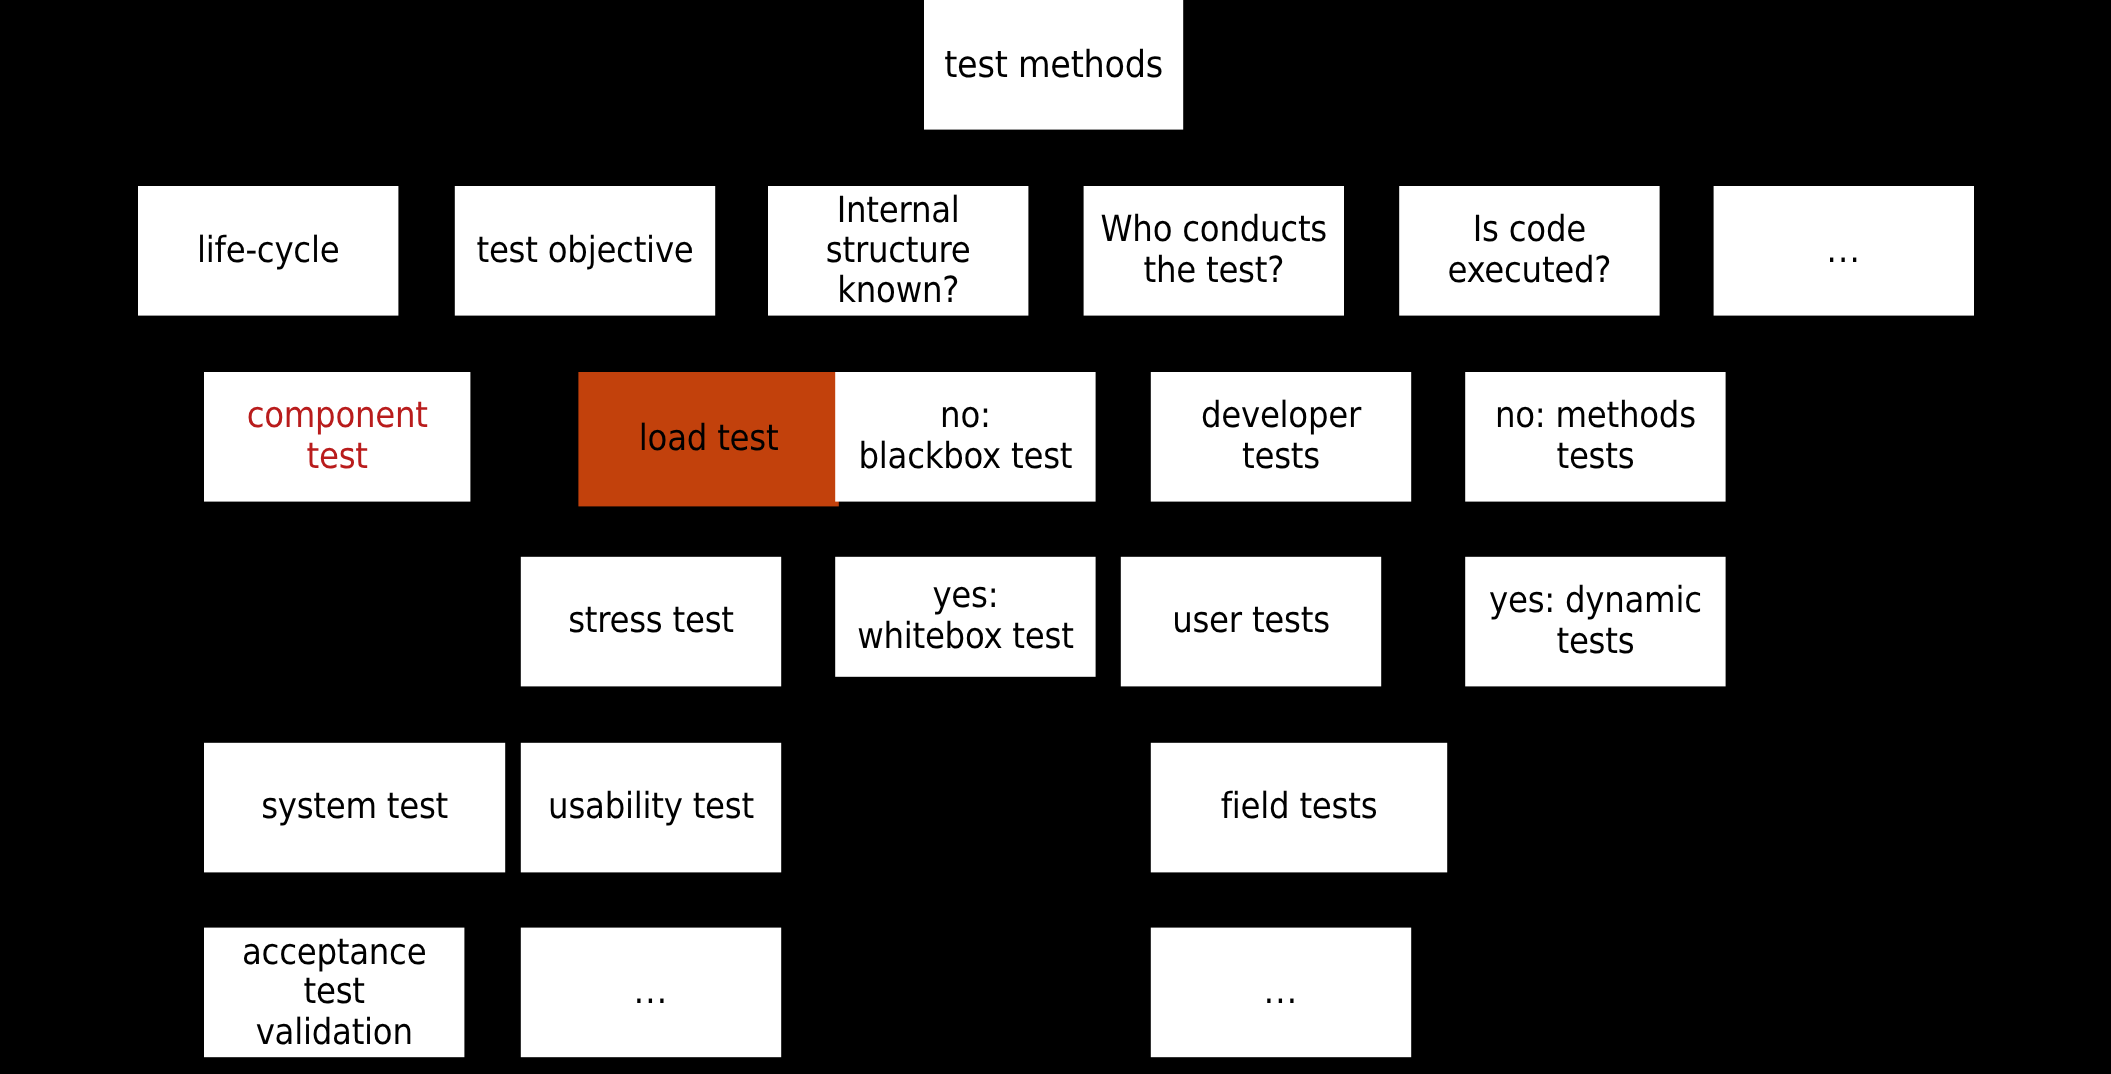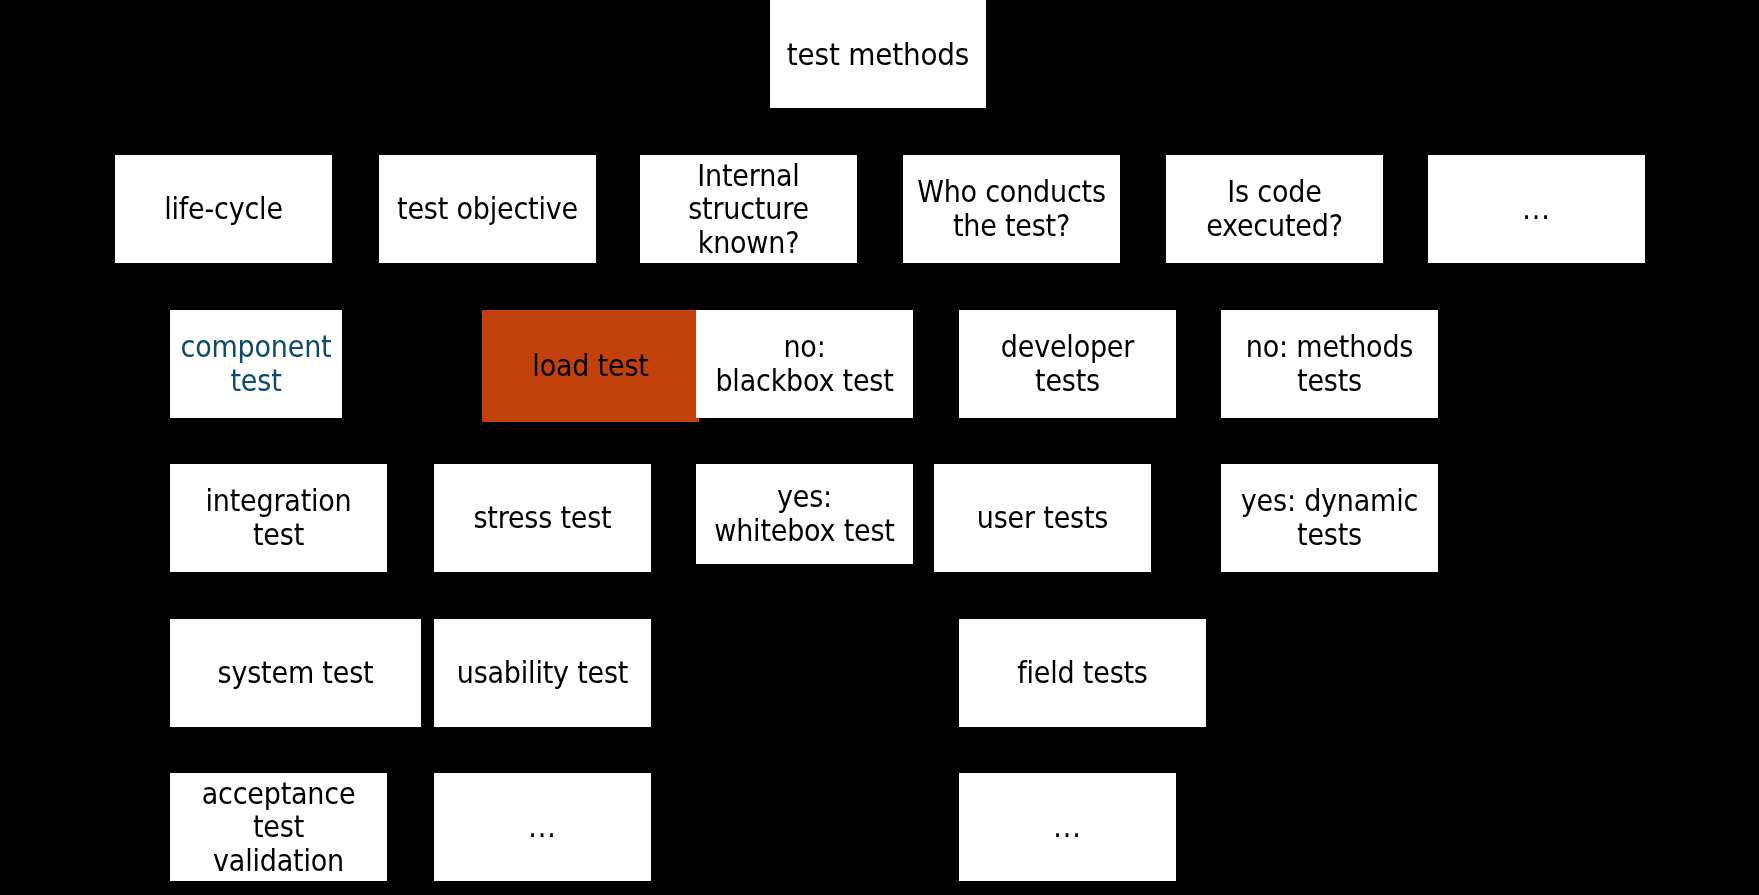--- a/index.html
+++ b/index.html
@@ -55,22 +55,21 @@
     <div class="node title" style="left: 770px; top: 0px; width: 216px; height: 108px; background: rgb(255, 255, 255); color: rgb(0, 0, 0);">test methods</div>
     <div class="node" style="left: 115px; top: 155px; width: 217px; height: 108px; background: rgb(255, 255, 255); color: rgb(0, 0, 0);">life-cycle</div>
     <div class="node" style="left: 379px; top: 155px; width: 217px; height: 108px; background: rgb(255, 255, 255); color: rgb(0, 0, 0);">test objective</div>
     <div class="node" style="left: 640px; top: 155px; width: 217px; height: 108px; background: rgb(255, 255, 255); color: rgb(0, 0, 0);">Internal structure
 known?</div>
     <div class="node" style="left: 903px; top: 155px; width: 217px; height: 108px; background: rgb(255, 255, 255); color: rgb(0, 0, 0);">Who conducts
 the test?</div>
     <div class="node" style="left: 1166px; top: 155px; width: 217px; height: 108px; background: rgb(255, 255, 255); color: rgb(0, 0, 0);">Is code
 executed?</div>
     <div class="node ellipsis" style="left: 1428px; top: 155px; width: 217px; height: 108px; background: rgb(255, 255, 255); color: rgb(0, 0, 0);">...</div>
-    <div class="node" style="left: 170px; top: 310px; width: 172px; height: 108px; background: rgb(255, 255, 255); color: #0c4a6e;">component test</div>
-    <div class="node" style="left: 170px; top: 464px; width: 217px; height: 108px; background: rgb(255, 255, 255); color: rgb(0, 0, 0);">integration test</div>
+    <div class="node" style="left: 170px; top: 310px; width: 222px; height: 108px; background: rgb(255, 255, 255); color: #b91c1c;">component test</div>
     <div class="node" style="left: 170px; top: 619px; width: 251px; height: 108px; background: rgb(255, 255, 255); color: rgb(0, 0, 0);">system test</div>
     <div class="node" style="left: 170px; top: 773px; width: 217px; height: 108px; background: rgb(255, 255, 255); color: rgb(0, 0, 0);">acceptance test
 validation</div>
     <div class="node" style="left: 434px; top: 310px; width: 217px; height: 112px; background: #c2410c; color: rgb(0, 0, 0); margin-left: 48px;">load test</div>
     <div class="node" style="left: 434px; top: 464px; width: 217px; height: 108px; background: rgb(255, 255, 255); color: rgb(0, 0, 0);">stress test</div>
     <div class="node" style="left: 434px; top: 619px; width: 217px; height: 108px; background: rgb(255, 255, 255); color: rgb(0, 0, 0);">usability test</div>
     <div class="node ellipsis" style="left: 434px; top: 773px; width: 217px; height: 108px; background: rgb(255, 255, 255); color: rgb(0, 0, 0);">...</div>
     <div class="node" style="left: 696px; top: 310px; width: 217px; height: 108px; background: rgb(255, 255, 255); color: rgb(0, 0, 0);">no:
 blackbox test</div>
     <div class="node" style="left: 696px; top: 464px; width: 217px; height: 100px; background: rgb(255, 255, 255); color: rgb(0, 0, 0);">yes:

